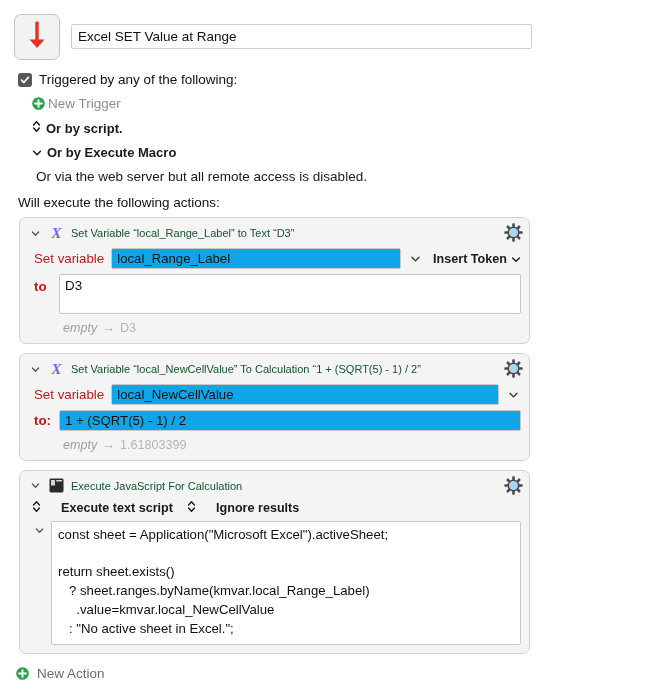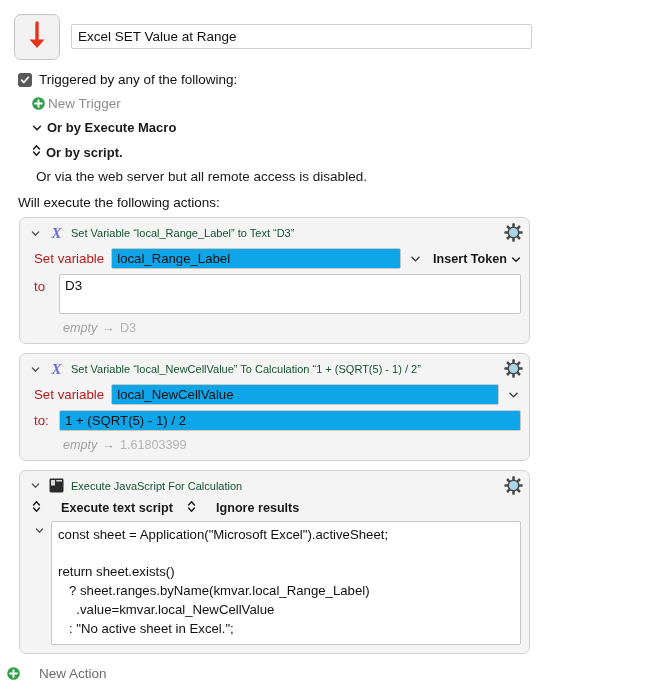--- a/index.html
+++ b/index.html
@@ -121,21 +121,21 @@
     position: absolute; top: 5px; right: 6px;
     width: 19px; height: 19px;
     display: flex; align-items: center; justify-content: center;
   }
 
   .field-row {
     display: flex; align-items: center; gap: 7px;
     padding: 2px 0 3px 6px;
   }
   .field-label { font-size: 13.3px; color: #b91c1c; white-space: nowrap; }
-  .field-label.narrow { width: 18px; text-align: left; }
+  .field-label.narrow { width: 18px; text-align: left; font-weight: bold; }
 
   .text-input {
     flex: 1 1 auto;
     height: 21px;
     background: #0ea5e9;
     border: 1px solid #c8c8c8;
     border-radius: 2px;
     display: flex; align-items: center;
     padding: 0 5px;
     font-size: 13.2px;
@@ -203,22 +203,22 @@
     padding: 4px 6px 6px 6px;
     font-family: "Liberation Sans", sans-serif;
     font-size: 13.2px;
     color: #111;
     line-height: 1.42;
     white-space: pre;
   }
 
   
   .new-action-row {
-    display: flex; align-items: center; gap: 19px;
-    padding: 3px 0 0 7px;
+    display: flex; align-items: center; gap: 8px;
+    padding: 3px 0 0 16px;
   }
   .new-action-label { color: #6b6b6b; font-size: 13.5px; }
 </style>
 </head>
 <body>
 
 <div class="page">
 
   <div class="header-row">
     <div class="macro-icon">
@@ -250,35 +250,35 @@
         <svg width="13" height="13" viewBox="0 0 13 13">
           <circle cx="6.5" cy="6.5" r="6.3" fill="#2fa04a"></circle>
           <path d="M6.5 3.1 L6.5 9.9 M3.1 6.5 L9.9 6.5" stroke="#ffffff" stroke-width="1.9" stroke-linecap="round"></path>
         </svg>
       </span>
       <span class="new-trigger-label">New Trigger</span>
     </div>
 
     <div class="chev-row">
       <span>
-        <svg width="10" height="8" viewBox="0 0 10 8">
-          <path d="M1.6 2.2 L5 5.8 L8.4 2.2" stroke="#1a1a1a" stroke-width="1.5" fill="none" stroke-linecap="round" stroke-linejoin="round"></path>
-        </svg>
-      </span>
-      <span>Or by Execute Macro</span>
-    </div>
-
-    <div class="chev-row">
-      <span>
         <svg width="9" height="13" viewBox="0 0 9 13">
           <path d="M1.6 5 L4.5 1.8 L7.4 5" stroke="#1a1a1a" stroke-width="1.5" fill="none" stroke-linecap="round" stroke-linejoin="round"></path>
           <path d="M1.6 8 L4.5 11.2 L7.4 8" stroke="#1a1a1a" stroke-width="1.5" fill="none" stroke-linecap="round" stroke-linejoin="round"></path>
         </svg>
       </span>
       <span>Or by script.</span>
+    </div>
+
+    <div class="chev-row">
+      <span>
+        <svg width="10" height="8" viewBox="0 0 10 8">
+          <path d="M1.6 2.2 L5 5.8 L8.4 2.2" stroke="#1a1a1a" stroke-width="1.5" fill="none" stroke-linecap="round" stroke-linejoin="round"></path>
+        </svg>
+      </span>
+      <span>Or by Execute Macro</span>
     </div>
 
     <div class="note-row">Or via the web server but all remote access is disabled.</div>
 
     <div class="will-execute">Will execute the following actions:</div>
   </div>
 
   <div class="actions-wrap">
 
     <div class="action">

